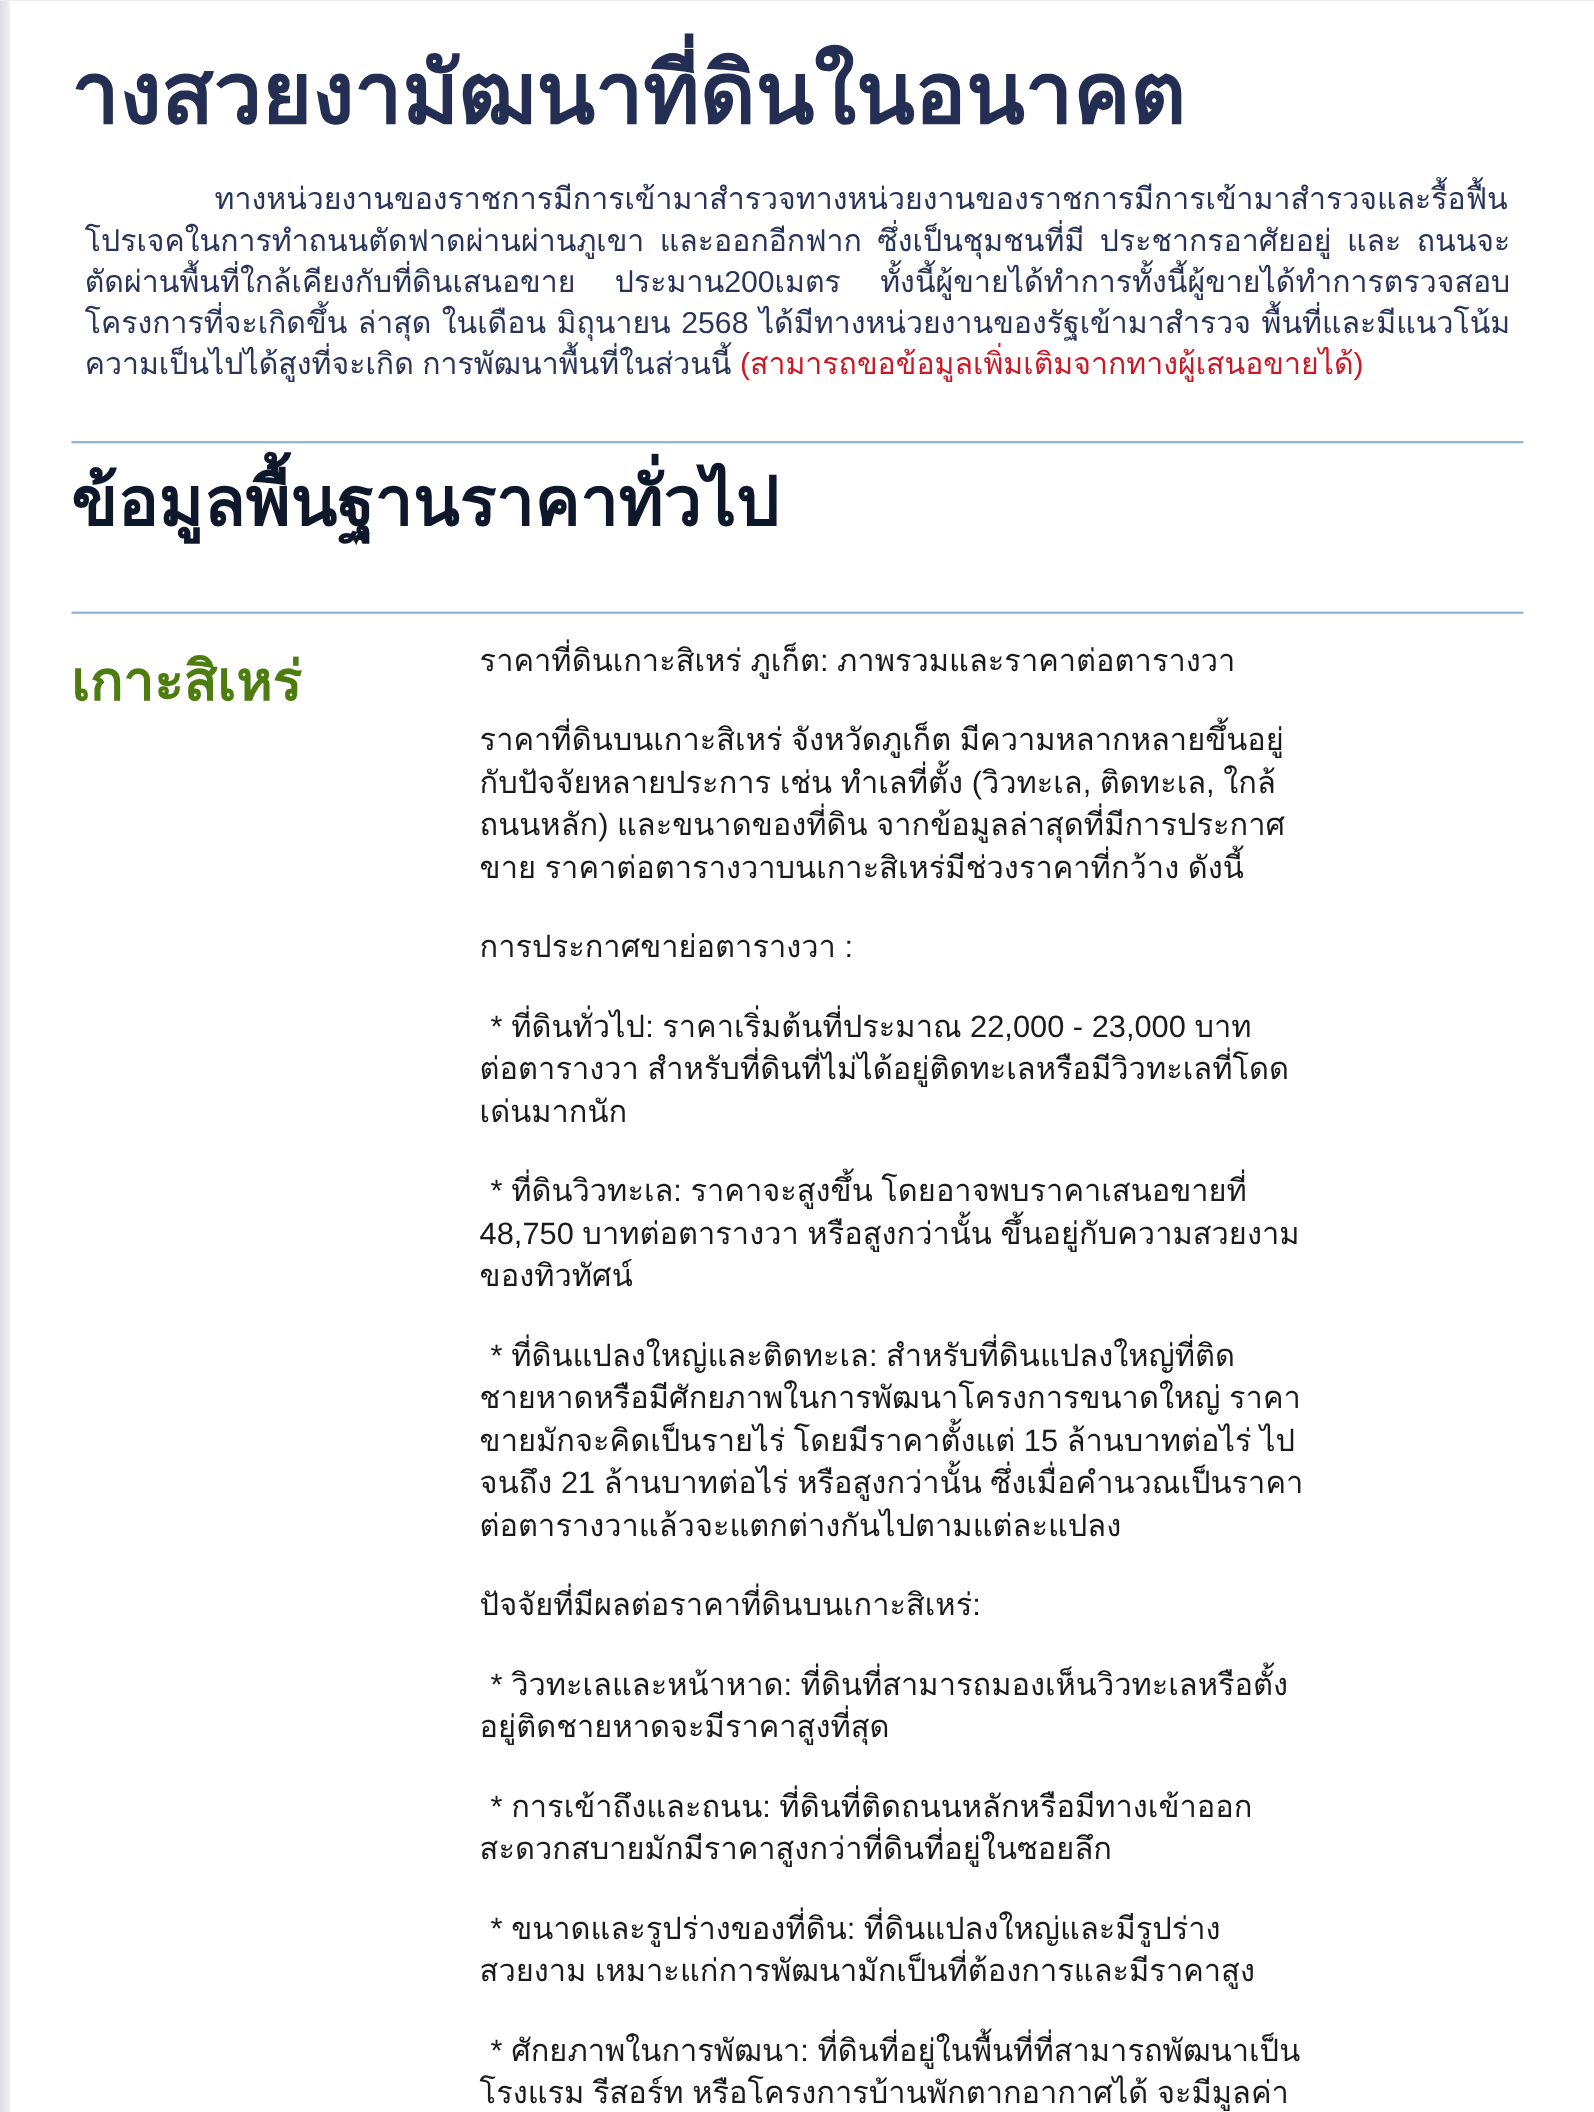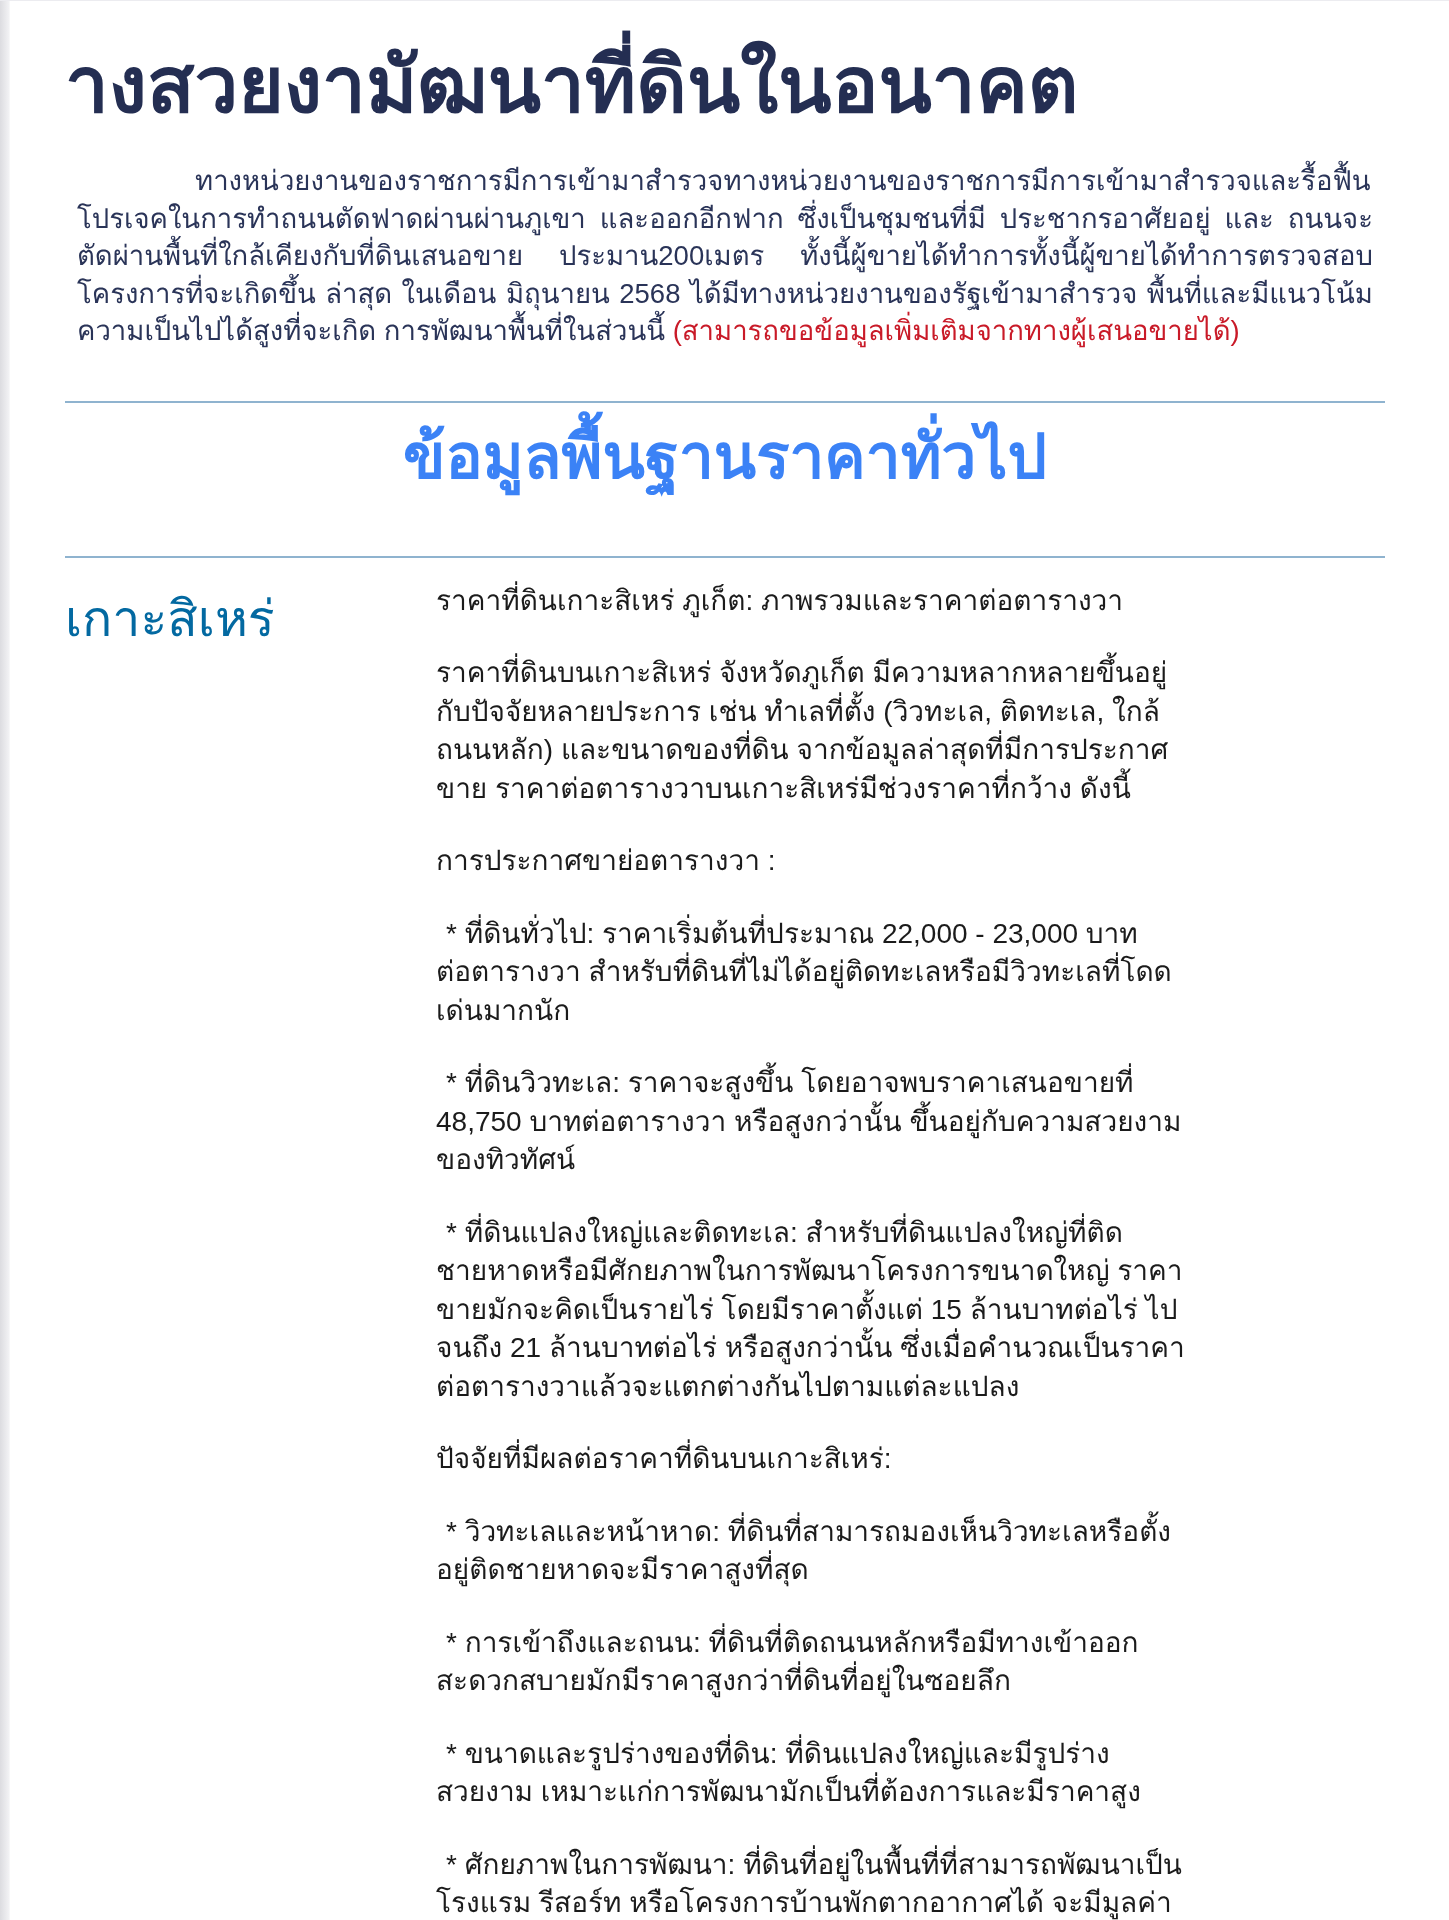--- a/index.html
+++ b/index.html
@@ -52,38 +52,37 @@
     border-top: 2px solid #8fb3cf;
     margin: 0;
   }
   hr.rule-1 { margin-top: 52px; }
   hr.rule-2 { margin-top: 58px; }
   h2.section-title {
     margin: 14px 0 0 0;
     font-size: 62px;
     line-height: 1.3;
     font-weight: 600;
-    color: #3b82f6;
-    text-align: center;
+    color: #0f172a;
   }
   .columns {
     display: flex;
     align-items: flex-start;
     margin-top: 24px;
   }
   .col-left {
     flex: none;
     width: 371px;
   }
   h3.location-heading {
     margin: 6px 0 0 0;
     font-size: 50px;
     line-height: 1.25;
-    font-weight: 400;
-    color: #0369a1;
+    font-weight: 700;
+    color: #4d7c0f;
   }
   .col-right {
     flex: none;
     width: 756px;
     font-size: 28px;
     line-height: 1.375;
     color: #1b1b1b;
   }
   .col-right p {
     margin: 0 0 34px 0;

